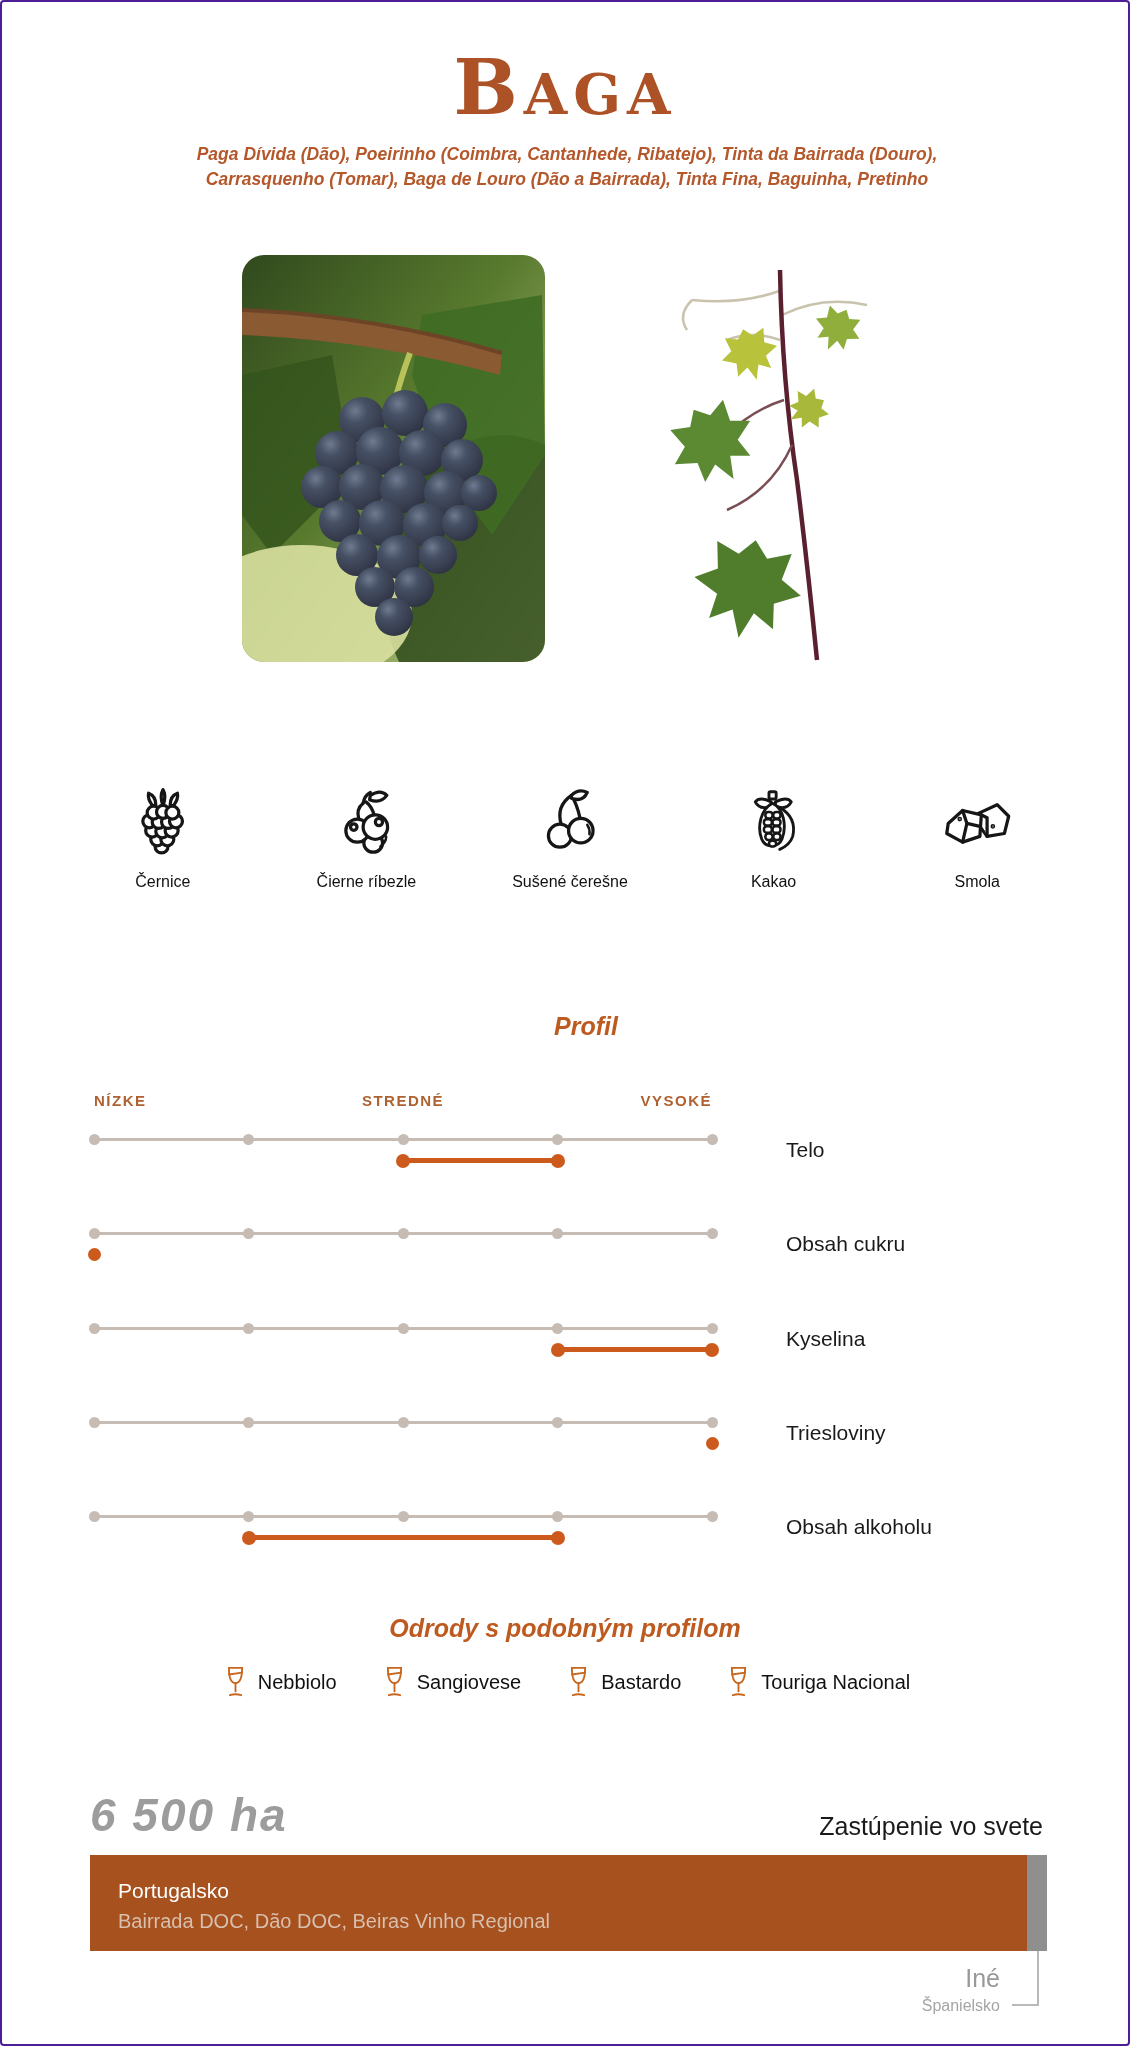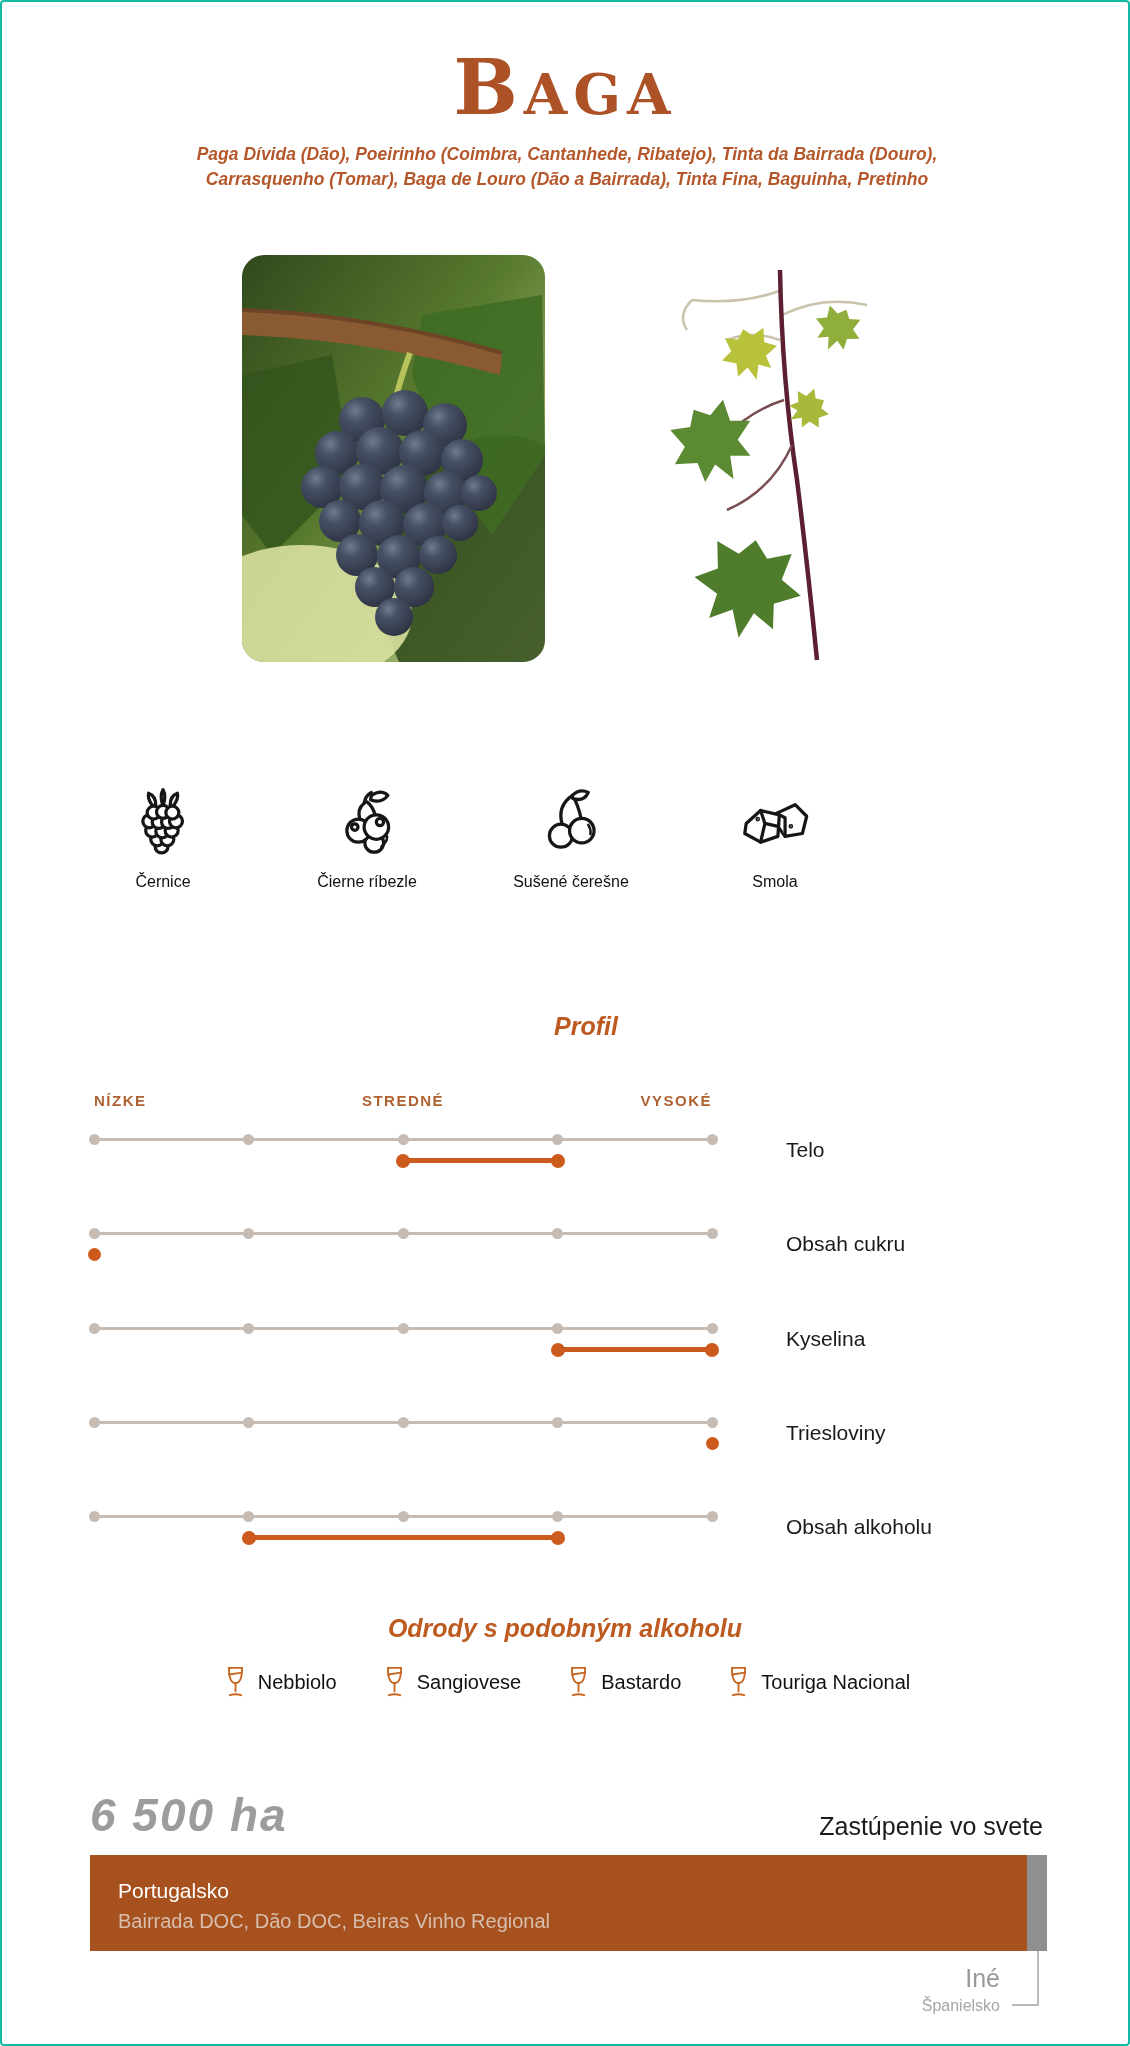--- a/index.html
+++ b/index.html
@@ -1,18 +1,18 @@
 <!DOCTYPE html>
 <html><head>
 <meta charset="utf-8">
 <style>
   html,body{margin:0;padding:0;background:#fff;}
   body{font-family:"Liberation Sans",sans-serif;}
   .page{position:relative;width:1130px;height:2046px;background:#fff;
-        border:2px solid #14b8a6;border-radius:4px;box-sizing:border-box;overflow:hidden;}
+        border:2px solid #4c1d95;border-radius:4px;box-sizing:border-box;overflow:hidden;}
   
   .title{position:absolute;top:40px;left:0;width:100%;text-align:center;
          font-family:"DejaVu Serif","Liberation Serif",serif;
          font-weight:bold;color:#ad5226;font-size:56px;letter-spacing:6px;
          text-transform:uppercase;line-height:1.2;}
   .title::first-letter{font-size:76px;}
   .synonyms{position:absolute;top:140px;left:115px;width:900px;text-align:center;
             color:#b4582c;font-size:17.5px;font-style:italic;font-weight:bold;line-height:1.45;}
   
   .grape-photo{position:absolute;left:240px;top:253px;width:303px;height:407px;
@@ -188,20 +188,41 @@
         <path d="M38,54 Q30,28 52,13" fill="none"></path>
         <path d="M64,45 Q60,26 52,13" fill="none"></path>
         <path d="M52,13 Q62,3 74,9 Q68,23 52,17 Z"></path>
         <circle cx="36" cy="69" r="16"></circle>
         <circle cx="65" cy="62" r="17"></circle>
         <path d="M74,54 Q78,60 77,67" fill="none" stroke-width="3.5"></path>
       </svg>
       <div class="aroma-label">Sušené čerešne</div>
     </div>
     <div class="aroma-item">
+      <svg class="aroma-icon" viewBox="0 0 100 100" fill="#fff" stroke="#161616" stroke-width="4" stroke-linecap="round" stroke-linejoin="round">
+        <path d="M58,30 Q82,44 76,70 Q72,82 58,88" fill="none"></path>
+        <rect x="43" y="8" width="10" height="10" rx="2"></rect>
+        <path d="M46,22 Q30,14 24,22 Q30,34 46,28 Z"></path>
+        <path d="M52,22 Q68,14 74,22 Q68,34 52,28 Z"></path>
+        <path d="M48,24 C32,32 26,56 33,74 C38,86 56,86 61,74 C68,56 64,32 48,24 Z"></path>
+        <g stroke-width="3.5">
+          <rect x="38" y="36" width="10" height="9" rx="4"></rect>
+            <rect x="49" y="36" width="10" height="9" rx="4"></rect>
+          <rect x="36" y="46" width="11" height="9" rx="4"></rect>
+            <rect x="48" y="46" width="11" height="9" rx="4"></rect>
+          <rect x="36" y="56" width="11" height="9" rx="4"></rect>
+            <rect x="48" y="56" width="11" height="9" rx="4"></rect>
+          <rect x="38" y="66" width="10" height="9" rx="4"></rect>
+            <rect x="49" y="66" width="10" height="9" rx="4"></rect>
+          <rect x="43" y="76" width="10" height="8" rx="4"></rect>
+        </g>
+      </svg>
+      <div class="aroma-label">Kakao</div>
+    </div>
+    <div class="aroma-item">
       <svg class="aroma-icon" viewBox="0 0 100 100" fill="#fff" stroke="#161616" stroke-width="4.5" stroke-linecap="round" stroke-linejoin="round">
         <path d="M52,38 L78,26 L94,42 L88,66 L64,70 L54,56 Z"></path>
         <path d="M52,38 L64,44 L64,70"></path>
         <path d="M10,52 L30,34 L56,40 L54,70 L30,78 L8,66 Z"></path>
         <path d="M30,34 L36,52 L30,78"></path>
         <path d="M36,52 L54,56" fill="none"></path>
         <circle cx="26" cy="46" r="1" fill="#161616"></circle>
         <circle cx="72" cy="56" r="1" fill="#161616"></circle>
       </svg>
       <div class="aroma-label">Smola</div>
@@ -265,21 +286,21 @@
   <div class="tick" style="left: 86.5px;"></div>
       <div class="tick" style="left: 241px;"></div>
       <div class="tick" style="left: 395.5px;"></div>
       <div class="tick" style="left: 550px;"></div>
       <div class="tick" style="left: 704.5px;"></div>
       <div class="range-line" style="left: 246.5px; width: 309px;"></div>
       <div class="range-dot" style="left: 239.5px;"></div>
       <div class="range-dot" style="left: 548.5px;"></div>
     </div>
 
-  <div class="sec-heading h-similar">Odrody s podobným alkoholu</div>
+  <div class="sec-heading h-similar">Odrody s podobným profilom</div>
   <div class="similar-row">
     <div class="similar-item">
       <svg class="glass-icon" viewBox="0 0 24 34" fill="none" stroke="#c8671f" stroke-width="2" stroke-linecap="round">
         <path d="M5,2 C5,14 8,18 12,18 C16,18 19,14 19,2 Z"></path>
           <path d="M5,9 L19,7"></path>
           <path d="M12,18 L12,27"></path>
           <path d="M6,31 Q12,29 18,31"></path>
       </svg>
       <span class="similar-label">Nebbiolo</span>
     </div>

